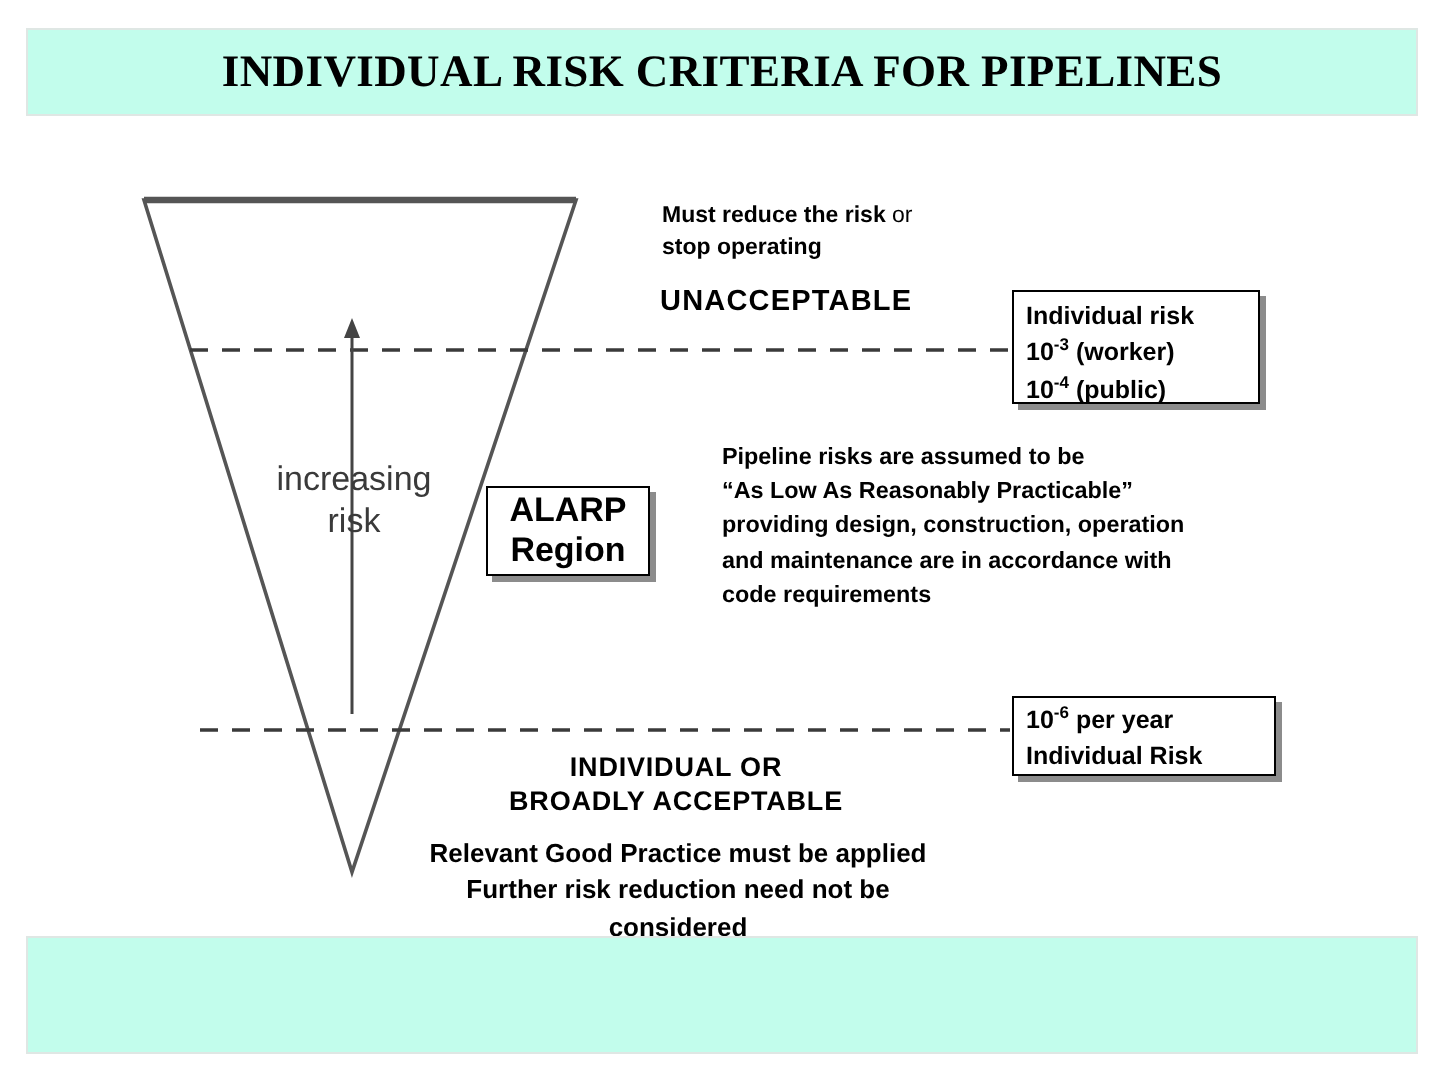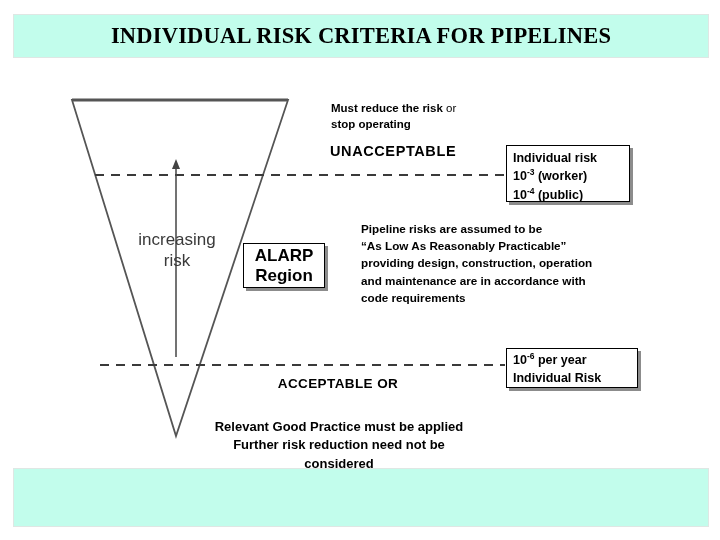--- a/index.html
+++ b/index.html
@@ -271,21 +271,22 @@
     <span>and maintenance are in accordance with</span><br>
     <span>code requirements</span>
   </div>
 
   <div id="risk-box-lower">
     <div class="rb-line"><span>10</span><sup>-6</sup><span> per year</span></div>
     <div class="rb-line">Individual Risk</div>
   </div>
 
   <div id="lbl-negligible">
-    <span>ACCEPTABLE OR</span><br>
+    <span>INDIVIDUAL OR</span><br>
+    <span>BROADLY ACCEPTABLE</span>
   </div>
 
   <div id="lbl-relevant">
     <span>Relevant Good Practice must be applied</span><br>
     <span>Further risk reduction need not be considered</span>
   </div>
 
   <div id="footer-banner"></div>
 
 </div>

